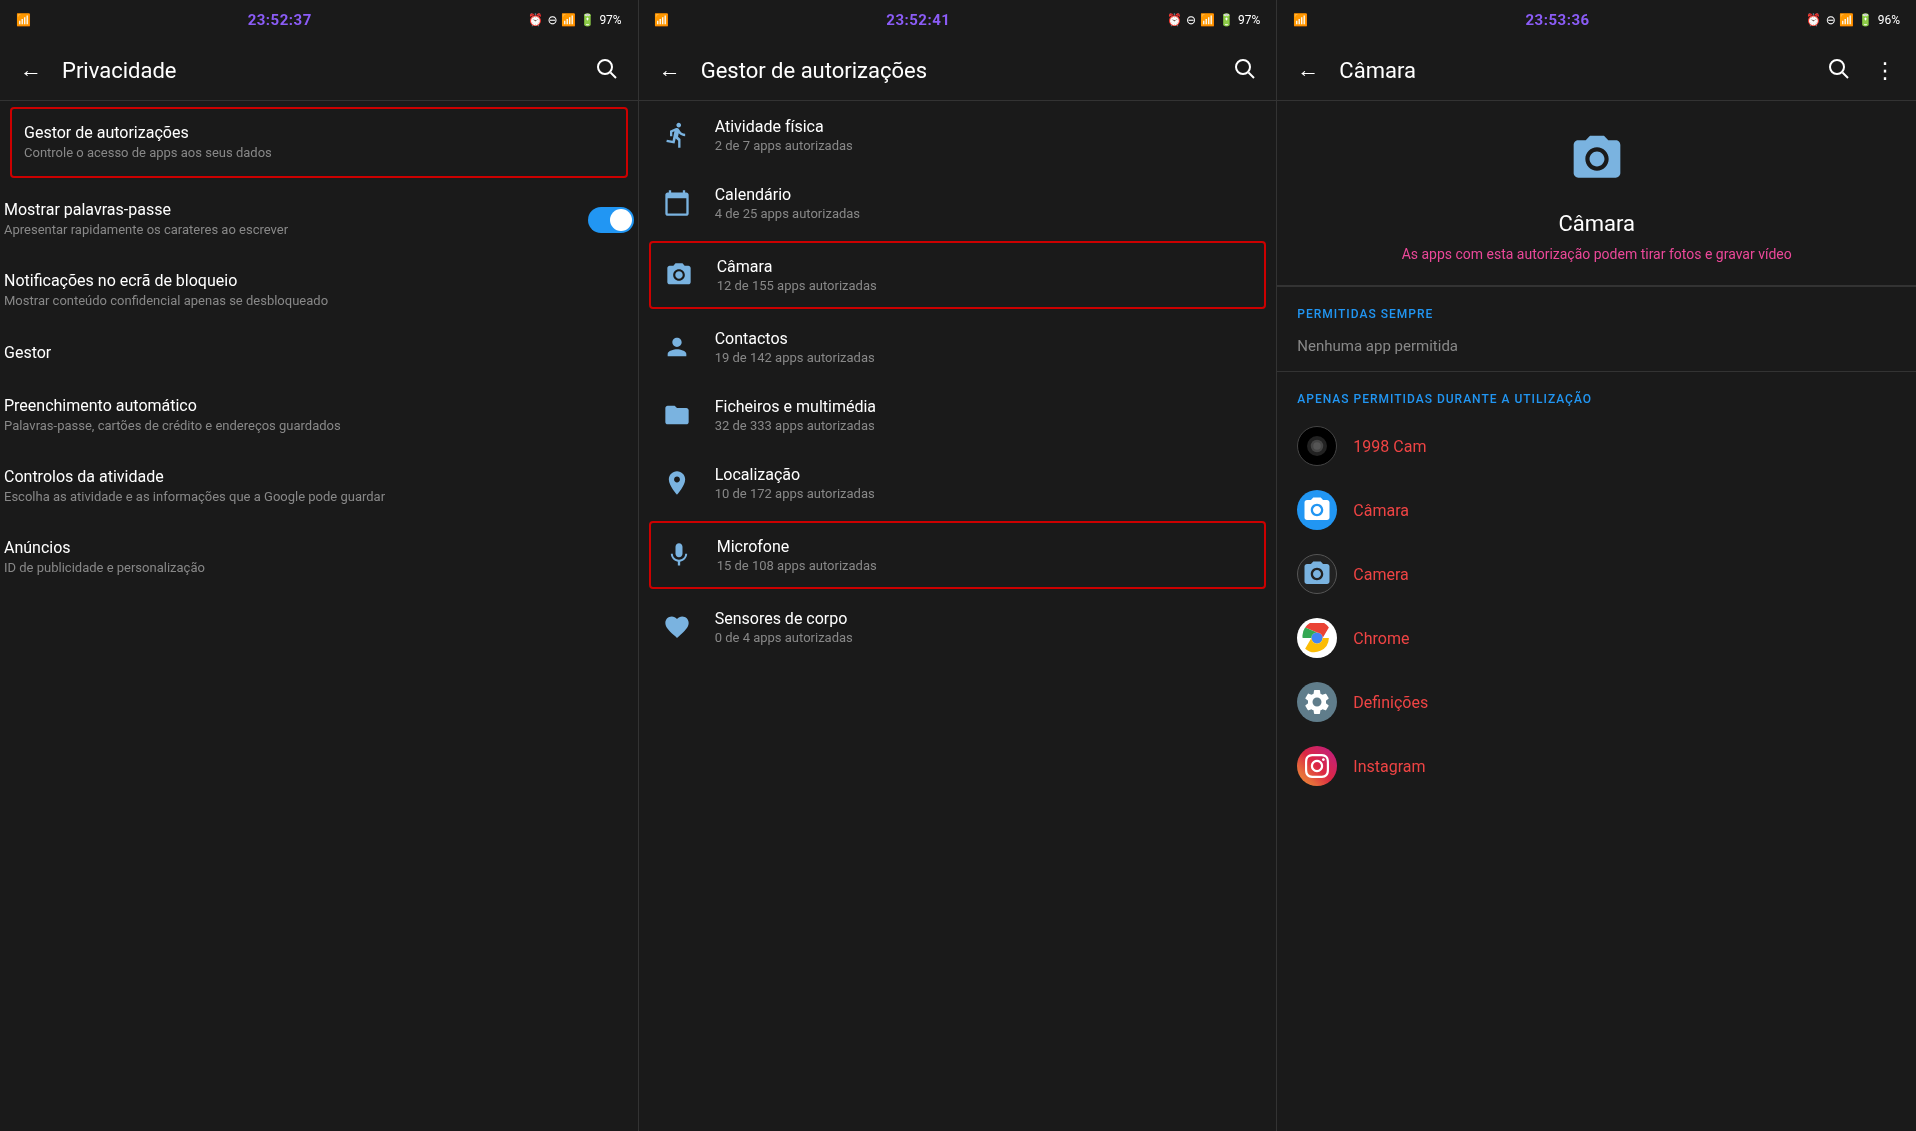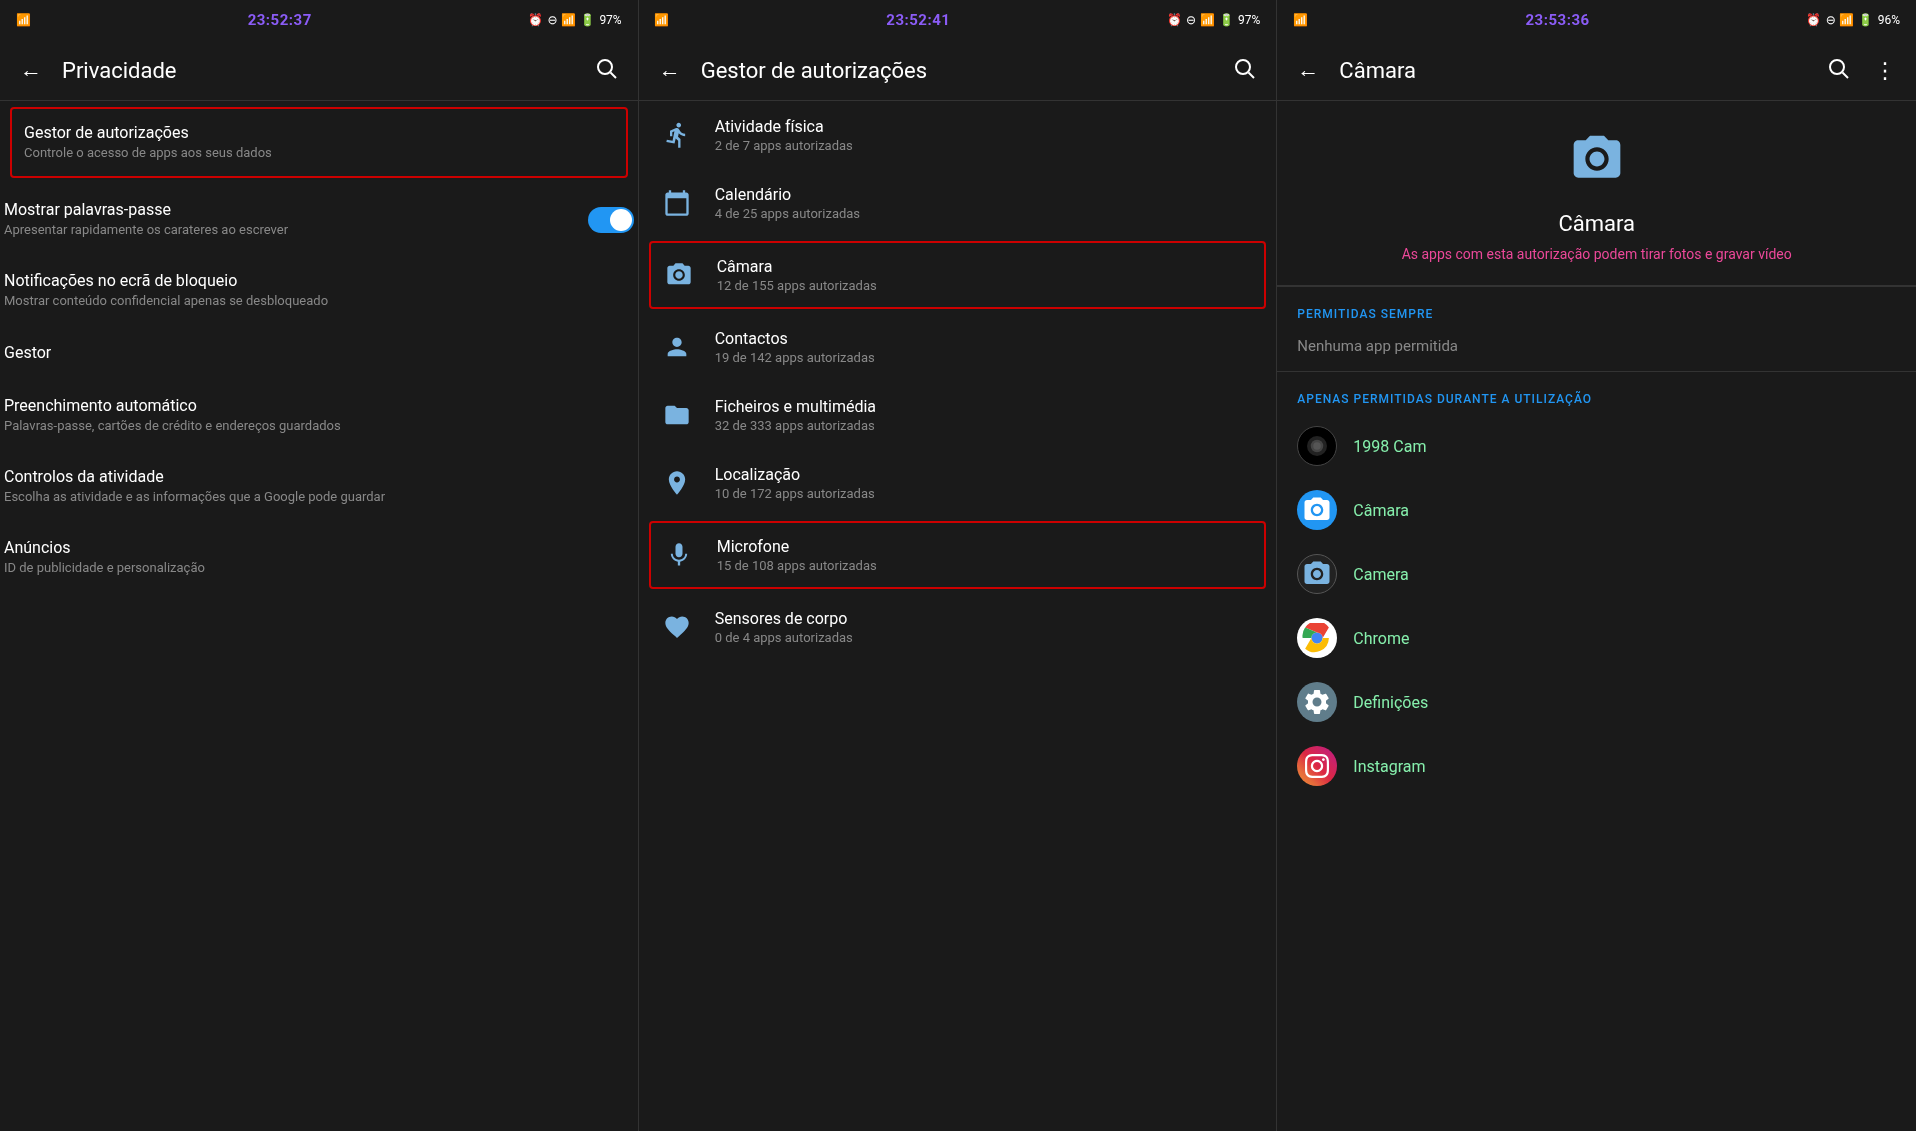--- a/index.html
+++ b/index.html
@@ -264,21 +264,21 @@
       display: flex;
       align-items: center;
       justify-content: center;
       font-size: 20px;
       flex-shrink: 0;
       overflow: hidden;
     }
 
     .app-name {
       font-size: 16px;
-      color: #86efac;
+      color: #ef4444;
       font-weight: 400;
     }
 
     
     .svg-icon {
       width: 24px;
       height: 24px;
     }
 
     

